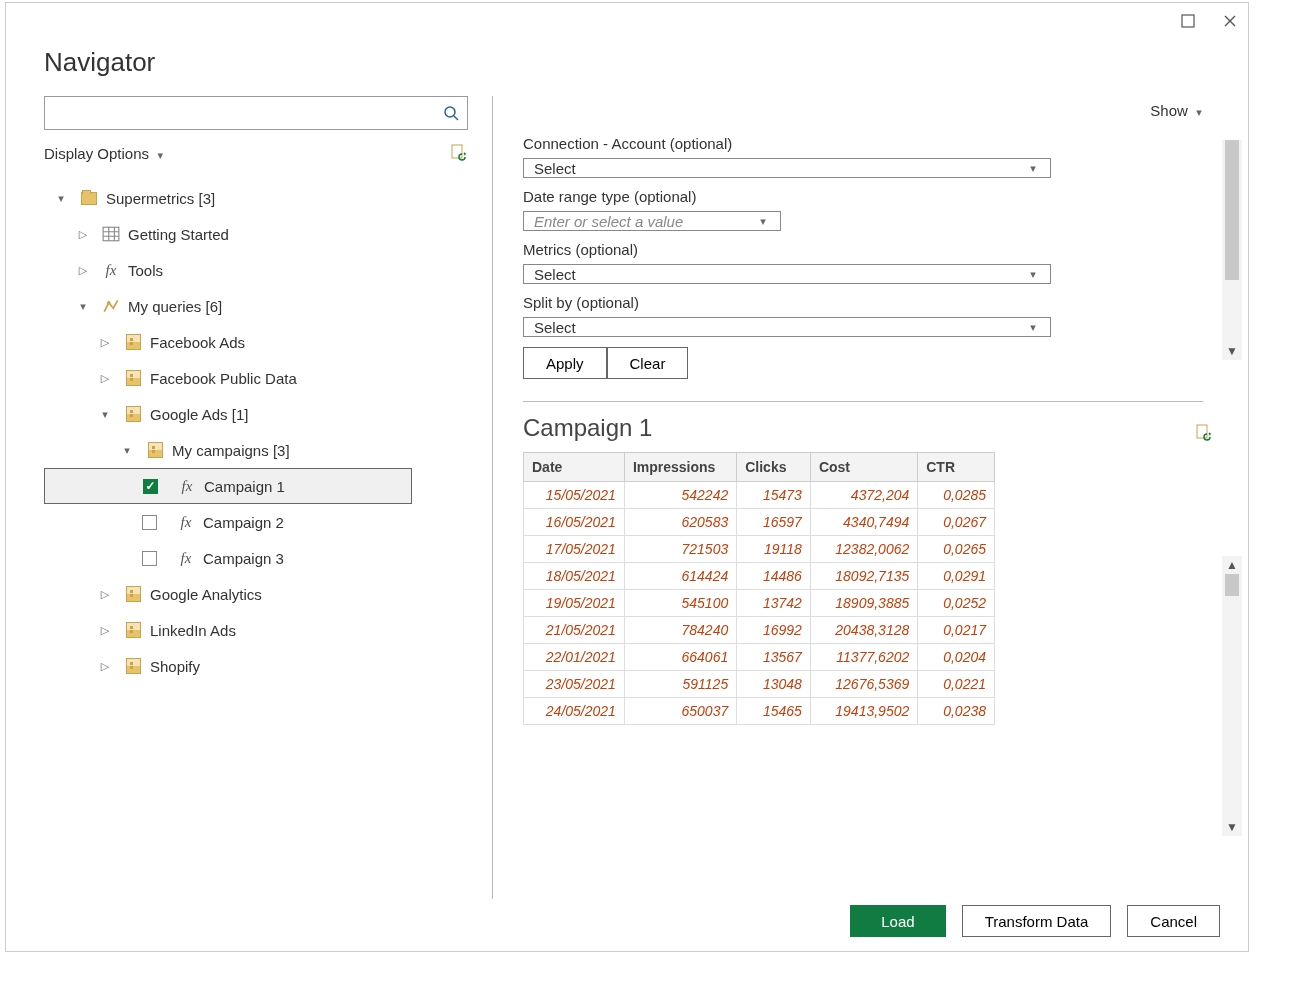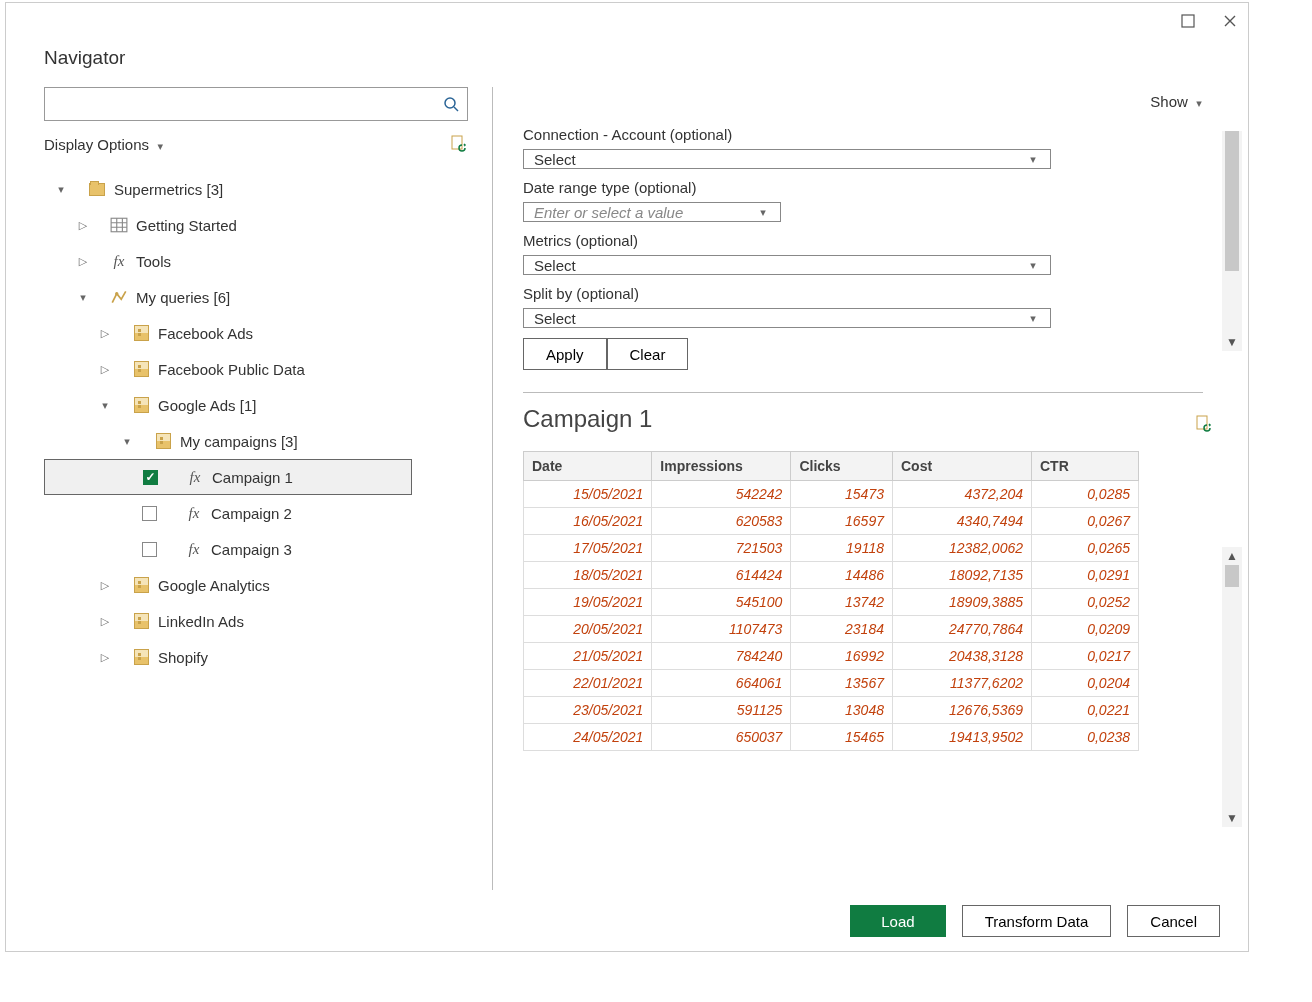--- a/index.html
+++ b/index.html
@@ -1,48 +1,48 @@
 <!DOCTYPE html>
 <html><head>
 <meta charset="utf-8">
 <style>
 * { box-sizing: border-box; margin: 0; padding: 0; font-family: "Segoe UI", Arial, sans-serif; }
 body { background: #fff; width: 1312px; height: 1002px; position: relative; }
 .window { width: 1244px; height: 950px; background: #fff; border: 1px solid #ccc; position: absolute; left: 5px; top: 2px; }
 .titlebar { height: 36px; display: flex; justify-content: flex-end; align-items: center; padding-right: 8px; gap: 22px; }
 .titlebar .ctrl { width: 20px; height: 20px; cursor: pointer; display:flex; align-items:center; justify-content:center; }
-.title { font-size: 19px; font-weight: 400; color: #333; padding: 8px 0 18px 38px; }
+.title { font-size: 26px; font-weight: 400; color: #333; padding: 8px 0 18px 38px; }
 .content { display: flex; height: calc(100% - 145px); }
 .left-pane { width: 480px; padding: 0 0 0 38px; }
 .right-pane { flex: 1; border-left: 1px solid #bbb; margin-left: 6px; position: relative; }
 .search-box { width: 424px; height: 34px; border: 1px solid #999; display: flex; align-items: center; justify-content: flex-end; padding-right: 8px; }
 .display-opts-row { display: flex; justify-content: space-between; align-items: center; width: 424px; margin-top: 14px; }
 .display-opts { font-size: 15px; color: #333; cursor: pointer; }
 .refresh-icon { width: 18px; height: 18px; cursor: pointer; }
 .tree { margin-top: 18px; font-size: 15px; color: #333; }
 .tree-row { display: flex; align-items: center; height: 36px; cursor: pointer; }
 .tree-row.selected { background: #f0f0f0; border: 1px solid #666; }
 .chev { width: 14px; display:inline-block; text-align:center; color:#666; font-size: 11px; }
-.tree-icon { width: 18px; height: 18px; margin: 0 8px 0 20px; display:inline-flex; align-items:center; justify-content:center; }
+.tree-icon { width: 18px; height: 18px; margin: 0 8px 0 12px; display:inline-flex; align-items:center; justify-content:center; }
 .fx { font-family: "Cambria Math", serif; font-style: italic; font-size: 15px; color: #555; }
 .cb { width: 15px; height: 15px; border: 1px solid #888; margin-right: 8px; display:inline-flex; align-items:center; justify-content:center; }
 .cb.checked { background: #107c41; border-color:#107c41; }
 .cb.checked::after { content:"✓"; color:#fff; font-size:12px; font-weight:bold; }
 .right-inner { padding: 0 30px 0 30px; height: 100%; overflow: hidden; }
 .show-row { text-align: right; padding: 6px 42px 10px 0; font-size: 15px; color: #333; }
 .form-label { font-size: 15px; color: #333; margin-top: 6px; margin-bottom: 6px; }
 .select-box { width: 528px; height: 20px; border: 1px solid #888; display: flex; align-items: center; justify-content: space-between; padding: 0 10px; font-size: 15px; color: #333; cursor: pointer; margin-bottom: 10px; }
 .select-box.small { width: 258px; }
 .select-box .placeholder { color: #888; font-style: italic; }
 .btn-row { display: flex; margin-top: 6px; margin-bottom: 22px; }
 .btn { border: 1px solid #666; background: #fff; height: 32px; padding: 0 22px; font-size: 15px; cursor: pointer; }
 .divider { border-top: 1px solid #bbb; margin-bottom: 12px; width: 680px; }
 .preview-title-row { display:flex; justify-content:space-between; align-items:center; width: 690px; }
 .preview-title { font-size: 24px; font-weight: 300; color: #444; margin-bottom: 10px; }
-.data-table { border-collapse: collapse; width: 616px; font-size: 14px; margin-top: 8px; }
+.data-table { border-collapse: collapse; width: 472px; font-size: 14px; }
 .data-table th { text-align: left; font-weight: 600; background: #f3f3f3; border: 1px solid #ccc; padding: 6px 8px; color: #444; }
 .data-table td { text-align: right; font-style: italic; border: 1px solid #ddd; padding: 5px 8px; color: #c2410c; }
 .scroll-rail { position: absolute; right: 6px; width: 20px; background: #f3f3f3; display:flex; flex-direction:column; justify-content:space-between; align-items:center; }
 .scroll-rail.top { top: 44px; height: 220px; }
 .scroll-rail.bottom { top: 460px; height: 280px; }
 .scroll-arrow { width: 18px; height: 18px; display:flex; align-items:center; justify-content:center; font-size:12px; color:#555; cursor:pointer; }
 .scroll-thumb { background:#c8c8c8; width:14px; }
 .footer { position: absolute; bottom: 14px; right: 28px; display: flex; gap: 16px; padding-left: 12px; }
 .footer .btn.primary { background: #107c41; color: #fff; border-color: #107c41; padding: 0 30px; }
 .folder-icon { width:16px; height:13px; background:#e8c26a; border:1px solid #c9a24a; position:relative; }
@@ -301,27 +301,20 @@
                 <td>0,0291</td>
               </tr>
               <tr>
                 <td>19/05/2021</td>
                 <td>545100</td>
                 <td>13742</td>
                 <td>18909,3885</td>
                 <td>0,0252</td>
               </tr>
               <tr>
-                <td>20/05/2021</td>
-                <td>1107473</td>
-                <td>23184</td>
-                <td>24770,7864</td>
-                <td>0,0209</td>
-              </tr>
-              <tr>
                 <td>21/05/2021</td>
                 <td>784240</td>
                 <td>16992</td>
                 <td>20438,3128</td>
                 <td>0,0217</td>
               </tr>
               <tr>
                 <td>22/01/2021</td>
                 <td>664061</td>
                 <td>13567</td>

